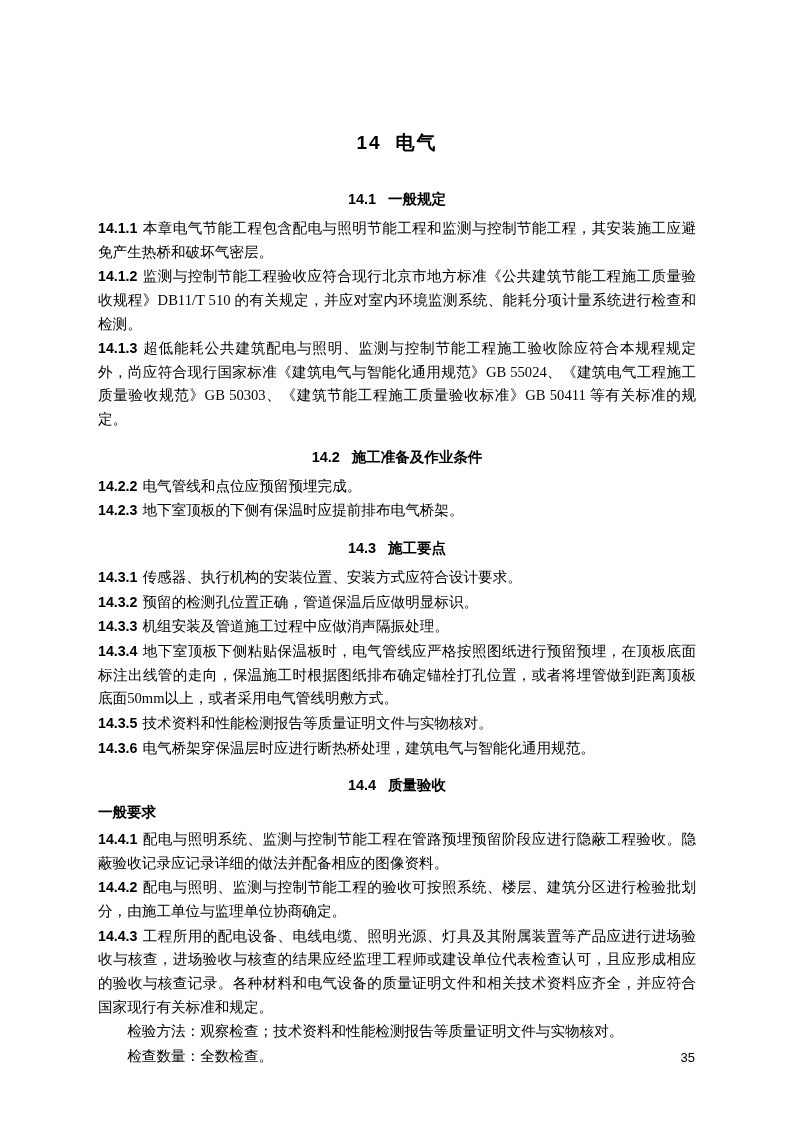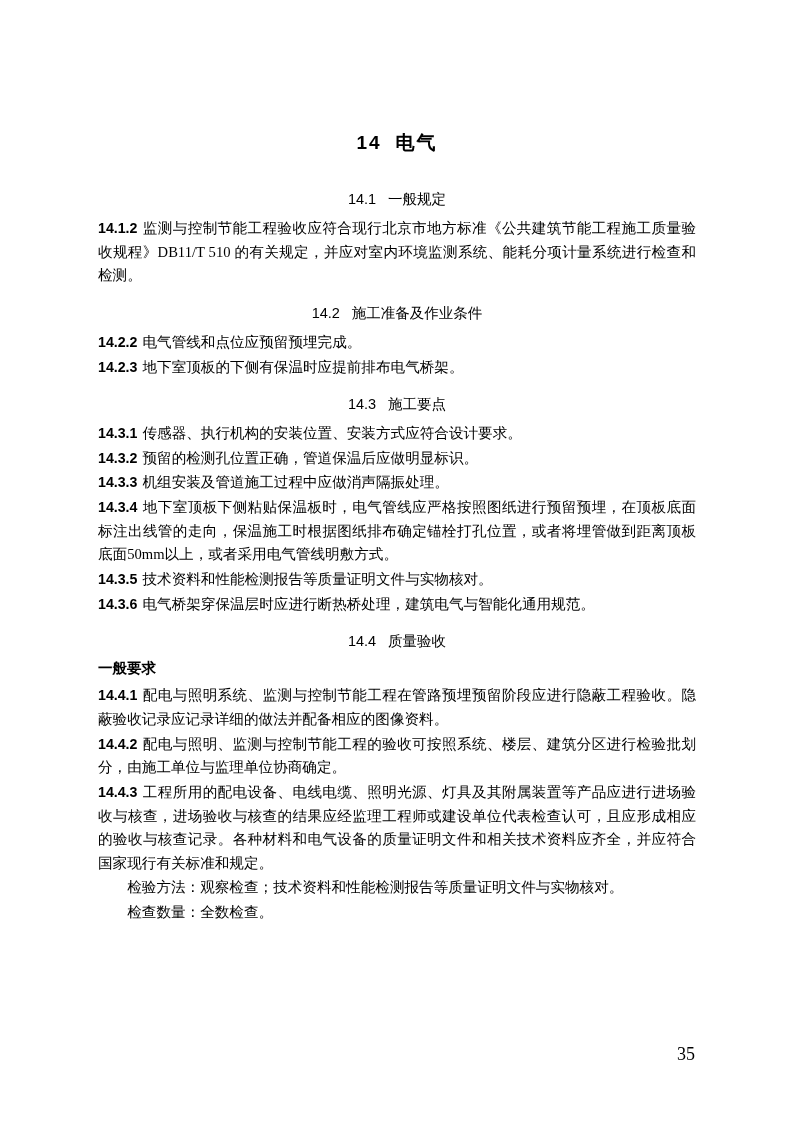--- a/index.html
+++ b/index.html
@@ -35,21 +35,21 @@
     letter-spacing: 2px;
     margin: 0 0 34px 0;
     font-family: "Liberation Sans", "DejaVu Sans", sans-serif;
   }
   .chapter-title .num {
     margin-right: 14px;
   }
   .section-title {
     text-align: center;
     font-size: 14.5px;
-    font-weight: normal;
+    font-weight: bold;
     margin: 16px 0 8px 0;
     font-family: "Liberation Sans", "DejaVu Sans", sans-serif;
   }
   .section-title .num {
     margin-right: 12px;
   }
   .sub-center-title {
     text-align: left;
     font-size: 14.5px;
     font-weight: bold;
@@ -69,38 +69,40 @@
     margin-right: 5px;
     font-size: 14.2px;
   }
   p.indent {
     text-indent: 2em;
   }
   .page-number {
     position: absolute;
     right: 98px;
     bottom: 58px;
-    font-size: 18px;
-    font-family: Liberation Serif, serif;
+    font-size: 13px;
+    font-family: Liberation Sans, sans-serif;
   }
 </style>
 </head>
 <body>
 
 <div class="page">
   <div class="content">
 
     <h1 class="chapter-title">
       <span class="num">14</span><span>电气</span>
     </h1>
 
     <h2 class="section-title">
       <span class="num">14.1</span><span>一般规定</span>
     </h2>
+    <p class="para"><span class="lbl">14.1.1</span><span>本章电气节能工程包含配电与照明节能工程和监测与控制节能工程，其安装施工应避免产生热桥和破坏气密层。</span></p>
     <p class="para"><span class="lbl">14.1.2</span><span>监测与控制节能工程验收应符合现行北京市地方标准《公共建筑节能工程施工质量验收规程》DB11/T 510 的有关规定，并应对室内环境监测系统、能耗分项计量系统进行检查和检测。</span></p>
+    <p class="para"><span class="lbl">14.1.3</span><span>超低能耗公共建筑配电与照明、监测与控制节能工程施工验收除应符合本规程规定外，尚应符合现行国家标准《建筑电气与智能化通用规范》GB 55024、《建筑电气工程施工质量验收规范》GB 50303、《建筑节能工程施工质量验收标准》GB 50411 等有关标准的规定。</span></p>
 
     <h2 class="section-title">
       <span class="num">14.2</span><span>施工准备及作业条件</span>
     </h2>
     <p class="para"><span class="lbl">14.2.2</span><span>电气管线和点位应预留预埋完成。</span></p>
     <p class="para"><span class="lbl">14.2.3</span><span>地下室顶板的下侧有保温时应提前排布电气桥架。</span></p>
 
     <h2 class="section-title">
       <span class="num">14.3</span><span>施工要点</span>
     </h2>

